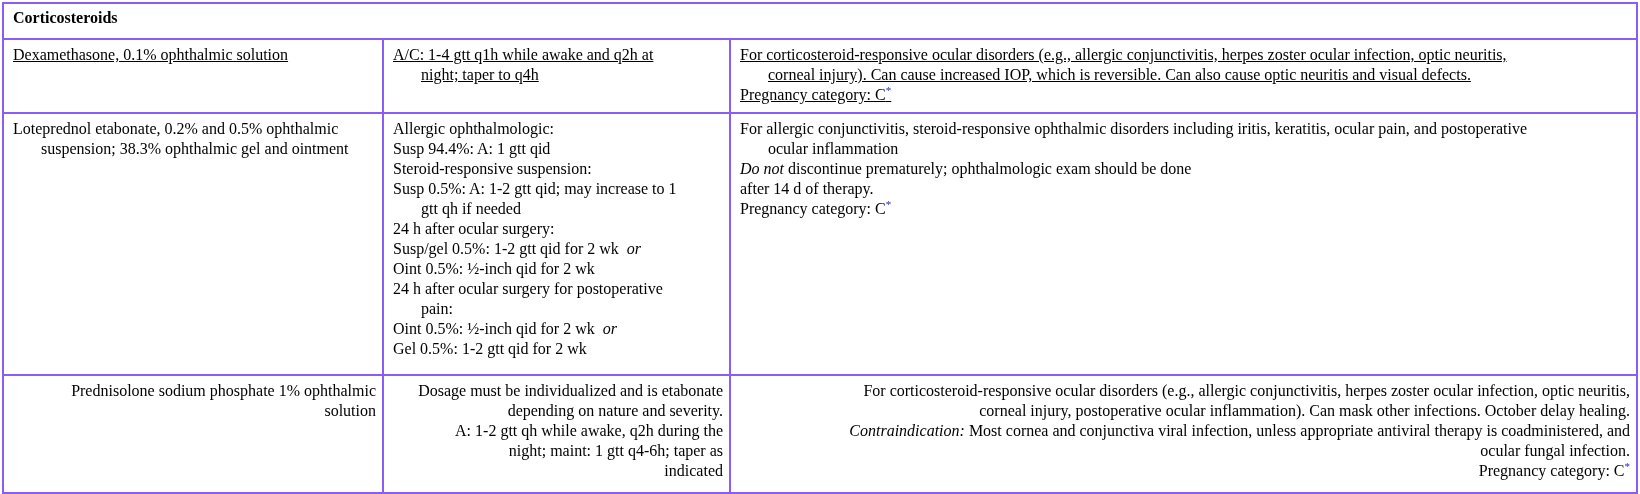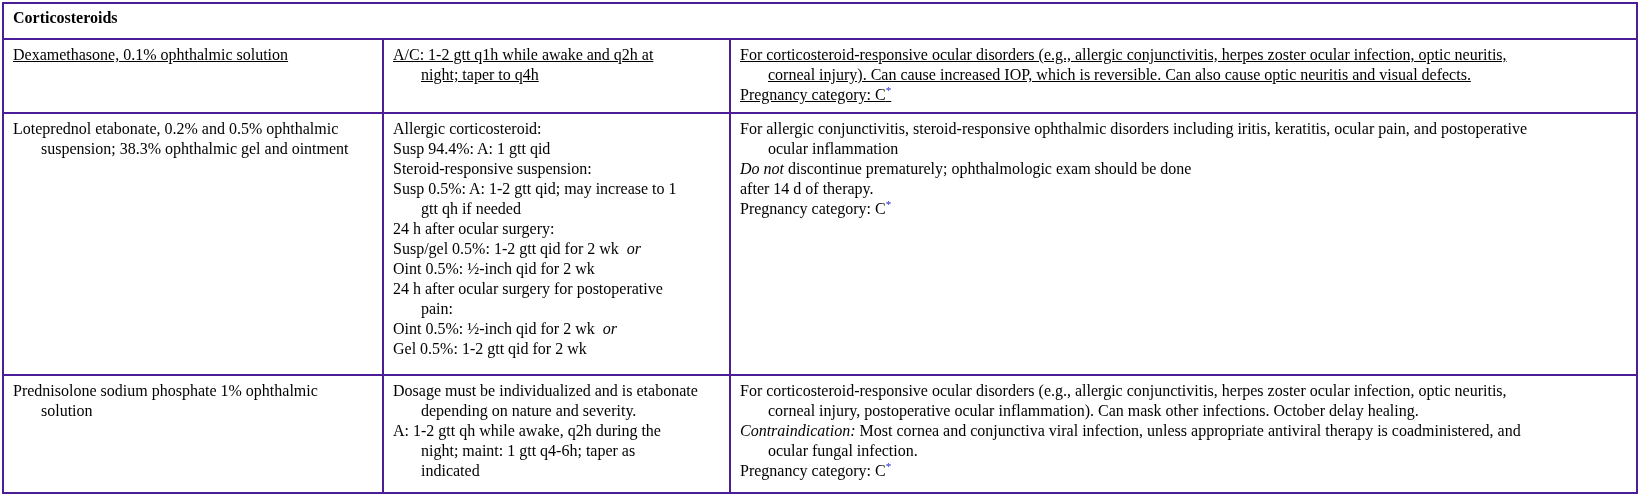--- a/index.html
+++ b/index.html
@@ -8,33 +8,33 @@
     padding: 2px; background: #ffffff;
     font-family: "Liberation Serif", "DejaVu Serif", serif;
     font-size: 16px; color: #000;
   }
   table.drug-table {
     width: 100%; height: 490px;
     border-collapse: collapse; table-layout: fixed;
     background: #fff;
   }
   table.drug-table td {
-    border: 2px solid #4c1d95;
+    border: 2px solid #8b5cf6;
     vertical-align: top;
     padding: 5px 6px 6px 9px;
     box-sizing: border-box;
   }
   td.section-cell {
     font-weight: bold;
     padding: 6px 8px 5px 9px;
   }
   tr.section-row { height: 36px; }
   tr.r0 { height: 74px; text-decoration: underline; }
   tr.r1 { height: 262px; }
-  tr.r2 { height: 118px; }
+  tr.r2 { height: 118px; text-align: right; }
   .ln { line-height: 20px; }
   .ind { padding-left: 28px; }
   .it { font-style: italic; }
   sup.fn {
     color: var(--fn-color, #2020d0);
     font-size: 11px;
     line-height: 0;
     vertical-align: super;
   }
 </style>
@@ -52,36 +52,36 @@
       <tr class="section-row">
         <td class="section-cell" colspan="3">Corticosteroids</td>
       </tr>
     </tbody>
     <tbody id="rows">
         <tr class="r0">
           <td>
             <div class="ln"><span>Dexamethasone, 0.1% ophthalmic solution</span></div>
           </td>
           <td>
-            <div class="ln"><span>A/C: 1-2 gtt q1h while awake and q2h at</span></div>
+            <div class="ln"><span>A/C: 1-4 gtt q1h while awake and q2h at</span></div>
             <div class="ln ind"><span>night; taper to q4h</span></div>
           </td>
           <td>
             <div class="ln"><span>For corticosteroid-responsive ocular disorders (e.g., allergic conjunctivitis, herpes zoster ocular infection, optic neuritis,</span></div>
             <div class="ln ind"><span>corneal injury). Can cause increased IOP, which is reversible. Can also cause optic neuritis and visual defects.</span></div>
             <div class="ln"><span>Pregnancy category: C</span><sup class="fn">*</sup></div>
           </td>
         </tr>
         <tr class="r1">
           <td>
             <div class="ln"><span>Loteprednol etabonate, 0.2% and 0.5% ophthalmic</span></div>
             <div class="ln ind"><span>suspension; 38.3% ophthalmic gel and ointment</span></div>
           </td>
           <td>
-            <div class="ln"><span>Allergic corticosteroid:</span></div>
+            <div class="ln"><span>Allergic ophthalmologic:</span></div>
             <div class="ln"><span>Susp 94.4%: A: 1 gtt qid</span></div>
             <div class="ln"><span>Steroid-responsive suspension:</span></div>
             <div class="ln"><span>Susp 0.5%: A: 1-2 gtt qid; may increase to 1</span></div>
             <div class="ln ind"><span>gtt qh if needed</span></div>
             <div class="ln"><span>24 h after ocular surgery:</span></div>
             <div class="ln"><span>Susp/gel 0.5%: 1-2 gtt qid for 2 wk &nbsp;</span><span class="it">or</span></div>
             <div class="ln"><span>Oint 0.5%: ½-inch qid for 2 wk</span></div>
             <div class="ln"><span>24 h after ocular surgery for postoperative</span></div>
             <div class="ln ind"><span>pain:</span></div>
             <div class="ln"><span>Oint 0.5%: ½-inch qid for 2 wk &nbsp;</span><span class="it">or</span></div>

